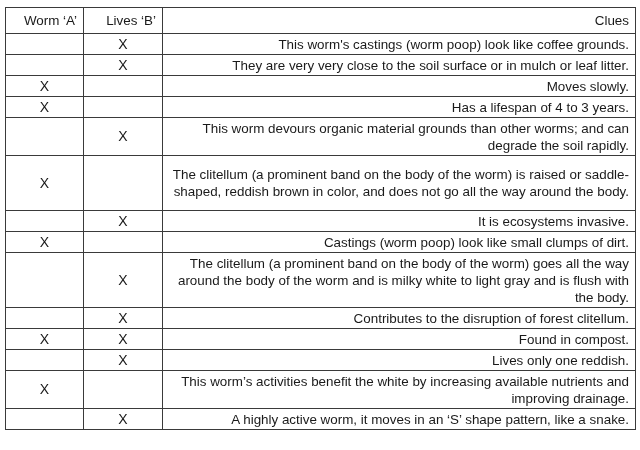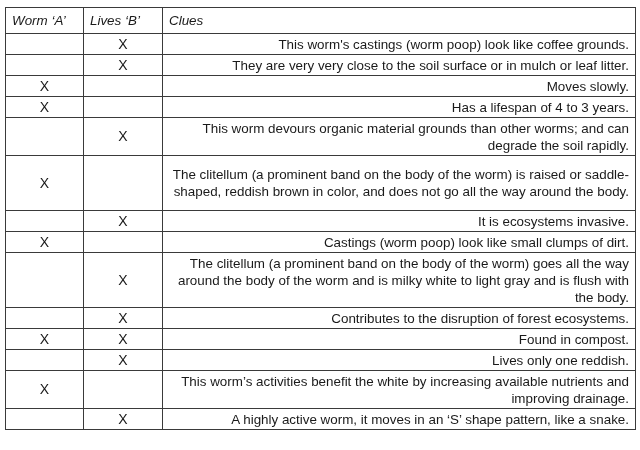--- a/index.html
+++ b/index.html
@@ -9,21 +9,21 @@
     position: absolute; left: 5px; top: 7px;
     width: 631px; border-collapse: collapse; table-layout: fixed;
     font-size: 13.4px; line-height: 17px;
   }
   table.clues td, table.clues th {
     border: 1.3px solid #3a3a3a; padding: 0 6px; vertical-align: middle;
     font-weight: normal;
   }
   table.clues col.c-a { width: 78px; }
   table.clues col.c-b { width: 79px; }
-  table.clues th { height: 25px; text-align: left; font-style: italic; }
+  table.clues th { height: 25px; text-align: right; }
   td.mark { text-align: center; font-size: 14px; padding: 0; }
   td.clue { text-align: right; padding: 1px 5px 1px 5px; }
   tr.h1 td { height: 20px; }
   tr.h2 td { height: 37px; }
   tr.h3 td { height: 54px; }
 </style>
 </head>
 <body>
 
 <table class="clues">
@@ -81,21 +81,21 @@
         <td class="clue">Castings (worm poop) look like small clumps of dirt.</td>
       </tr>
       <tr class="h3">
         <td class="mark"></td>
         <td class="mark">X</td>
         <td class="clue">The clitellum (a prominent band on the body of the worm) goes all the way around the body of the worm and is milky white to light gray and is flush with the body.</td>
       </tr>
       <tr class="h1">
         <td class="mark"></td>
         <td class="mark">X</td>
-        <td class="clue">Contributes to the disruption of forest ecosystems.</td>
+        <td class="clue">Contributes to the disruption of forest clitellum.</td>
       </tr>
       <tr class="h1">
         <td class="mark">X</td>
         <td class="mark">X</td>
         <td class="clue">Found in compost.</td>
       </tr>
       <tr class="h1">
         <td class="mark"></td>
         <td class="mark">X</td>
         <td class="clue">Lives only one reddish.</td>

